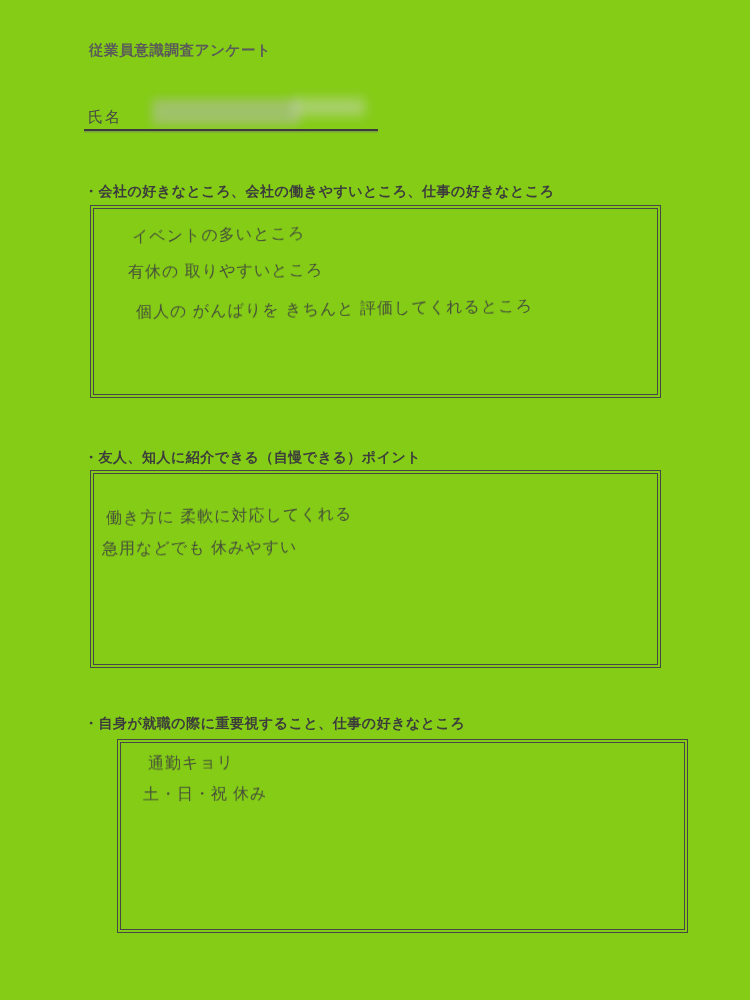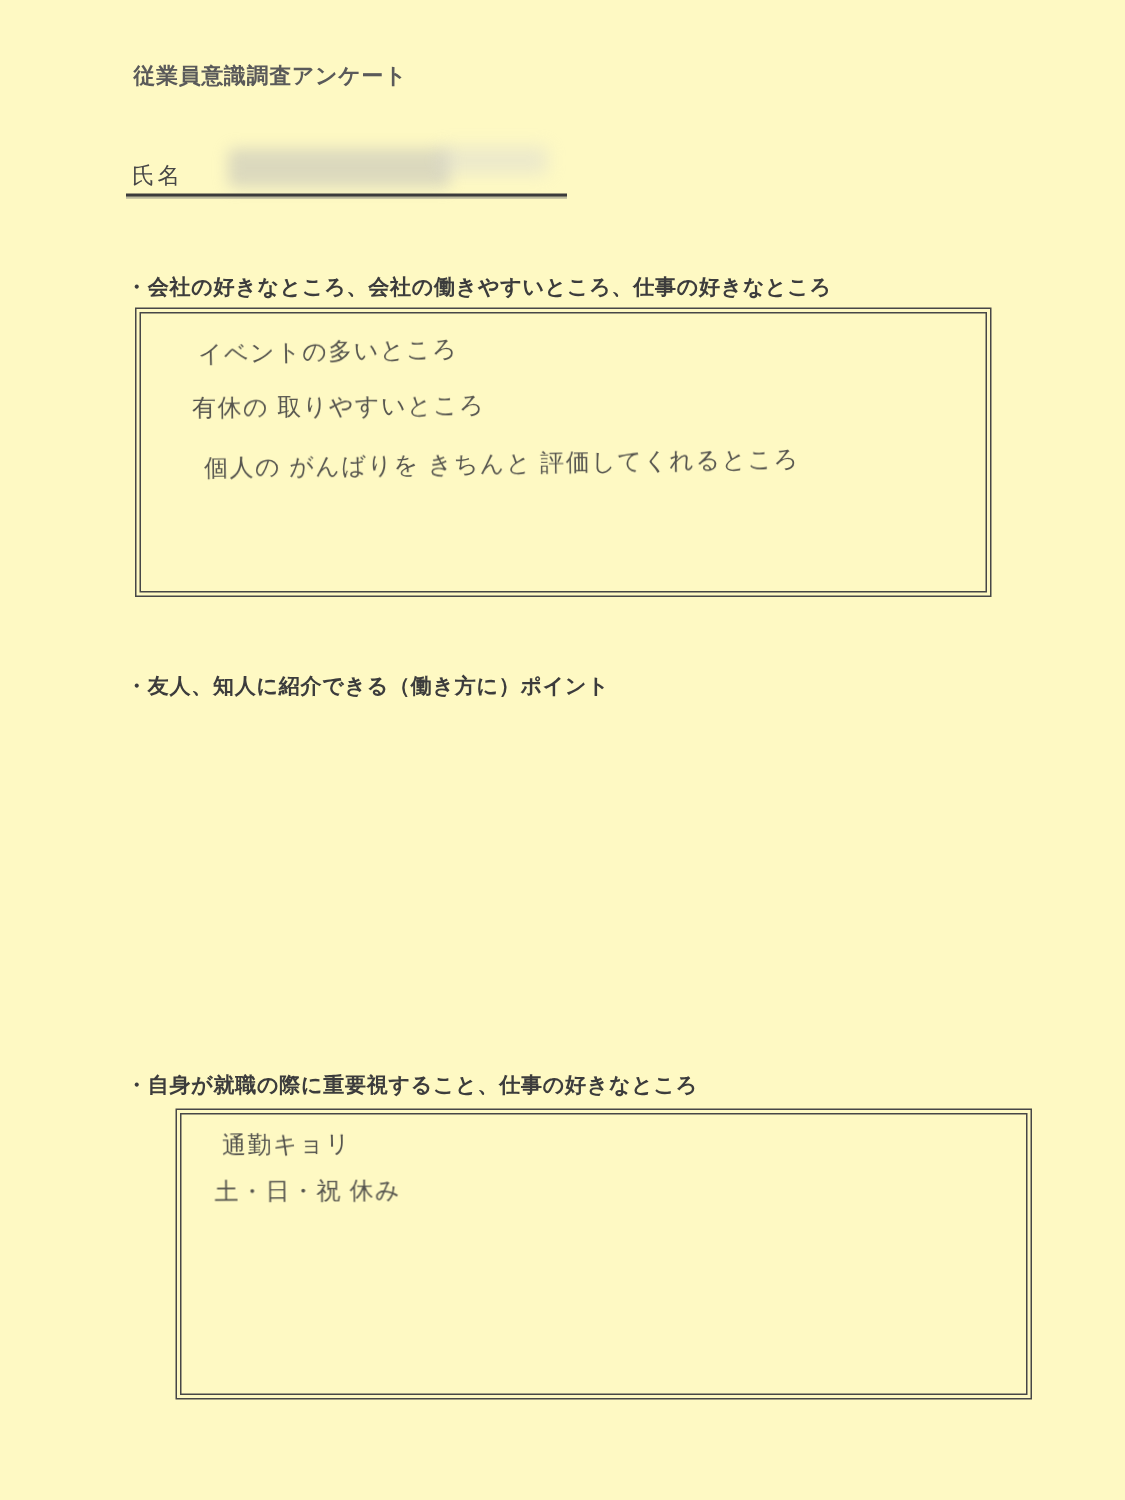--- a/index.html
+++ b/index.html
@@ -4,21 +4,21 @@
 <style>
   html, body {
     margin: 0;
     padding: 0;
     background: #ffffff;
   }
   #paper {
     position: relative;
     width: 750px;
     height: 1000px;
-    background: #fef9c3;
+    background: #84cc16;
     overflow: hidden;
     font-family: "Liberation Sans", "DejaVu Sans", sans-serif;
   }
   .doc-title {
     position: absolute;
     left: 89px;
     top: 41px;
     font-size: 14.5px;
     font-weight: bold;
     color: #5a5a5a;
@@ -112,21 +112,25 @@
   <div class="name-blur-2"></div>
   <div class="name-underline"></div>
 
   <div class="q-label q1-label">・会社の好きなところ、会社の働きやすいところ、仕事の好きなところ</div>
   <div class="answer-box box1">
     <div class="hand b1-a1">イベントの多いところ</div>
     <div class="hand b1-a2">有休の 取りやすいところ</div>
     <div class="hand b1-a3">個人の がんばりを きちんと 評価してくれるところ</div>
   </div>
 
-  <div class="q-label q2-label">・友人、知人に紹介できる（働き方に）ポイント</div>
+  <div class="q-label q2-label">・友人、知人に紹介できる（自慢できる）ポイント</div>
+  <div class="answer-box box2">
+    <div class="hand b2-a1">働き方に 柔軟に対応してくれる</div>
+    <div class="hand b2-a2">急用などでも 休みやすい</div>
+  </div>
 
   <div class="q-label q3-label">・自身が就職の際に重要視すること、仕事の好きなところ</div>
   <div class="answer-box box3">
     <div class="hand b3-a1">通勤キョリ</div>
     <div class="hand b3-a2">土・日・祝 休み</div>
   </div>
 
 </div>
 
 </body></html>

